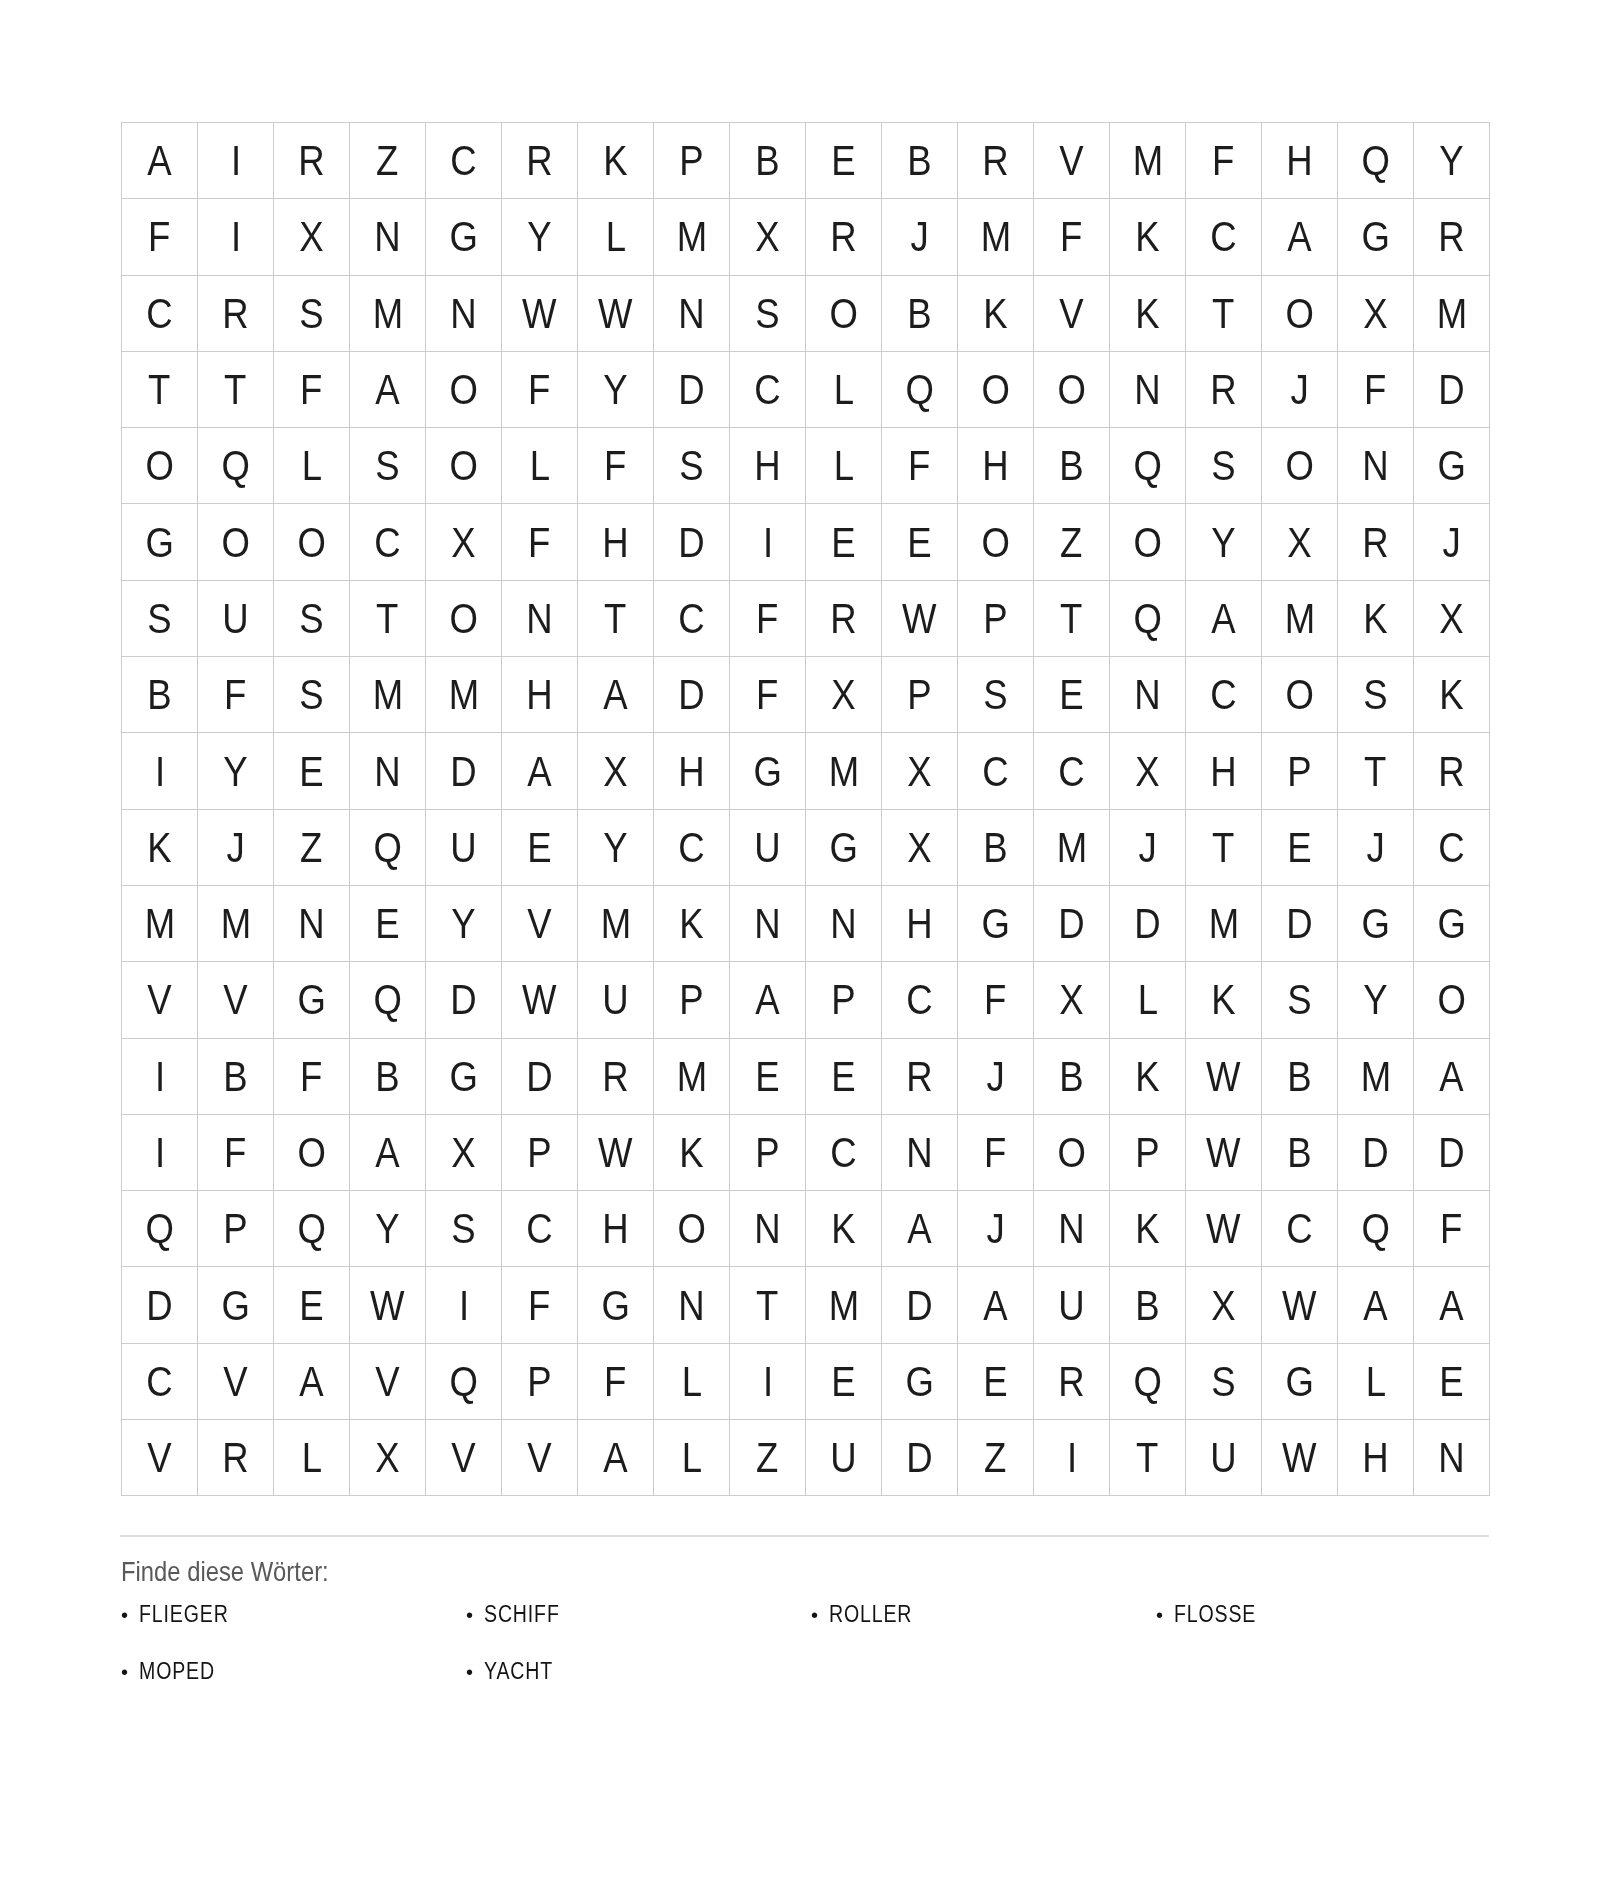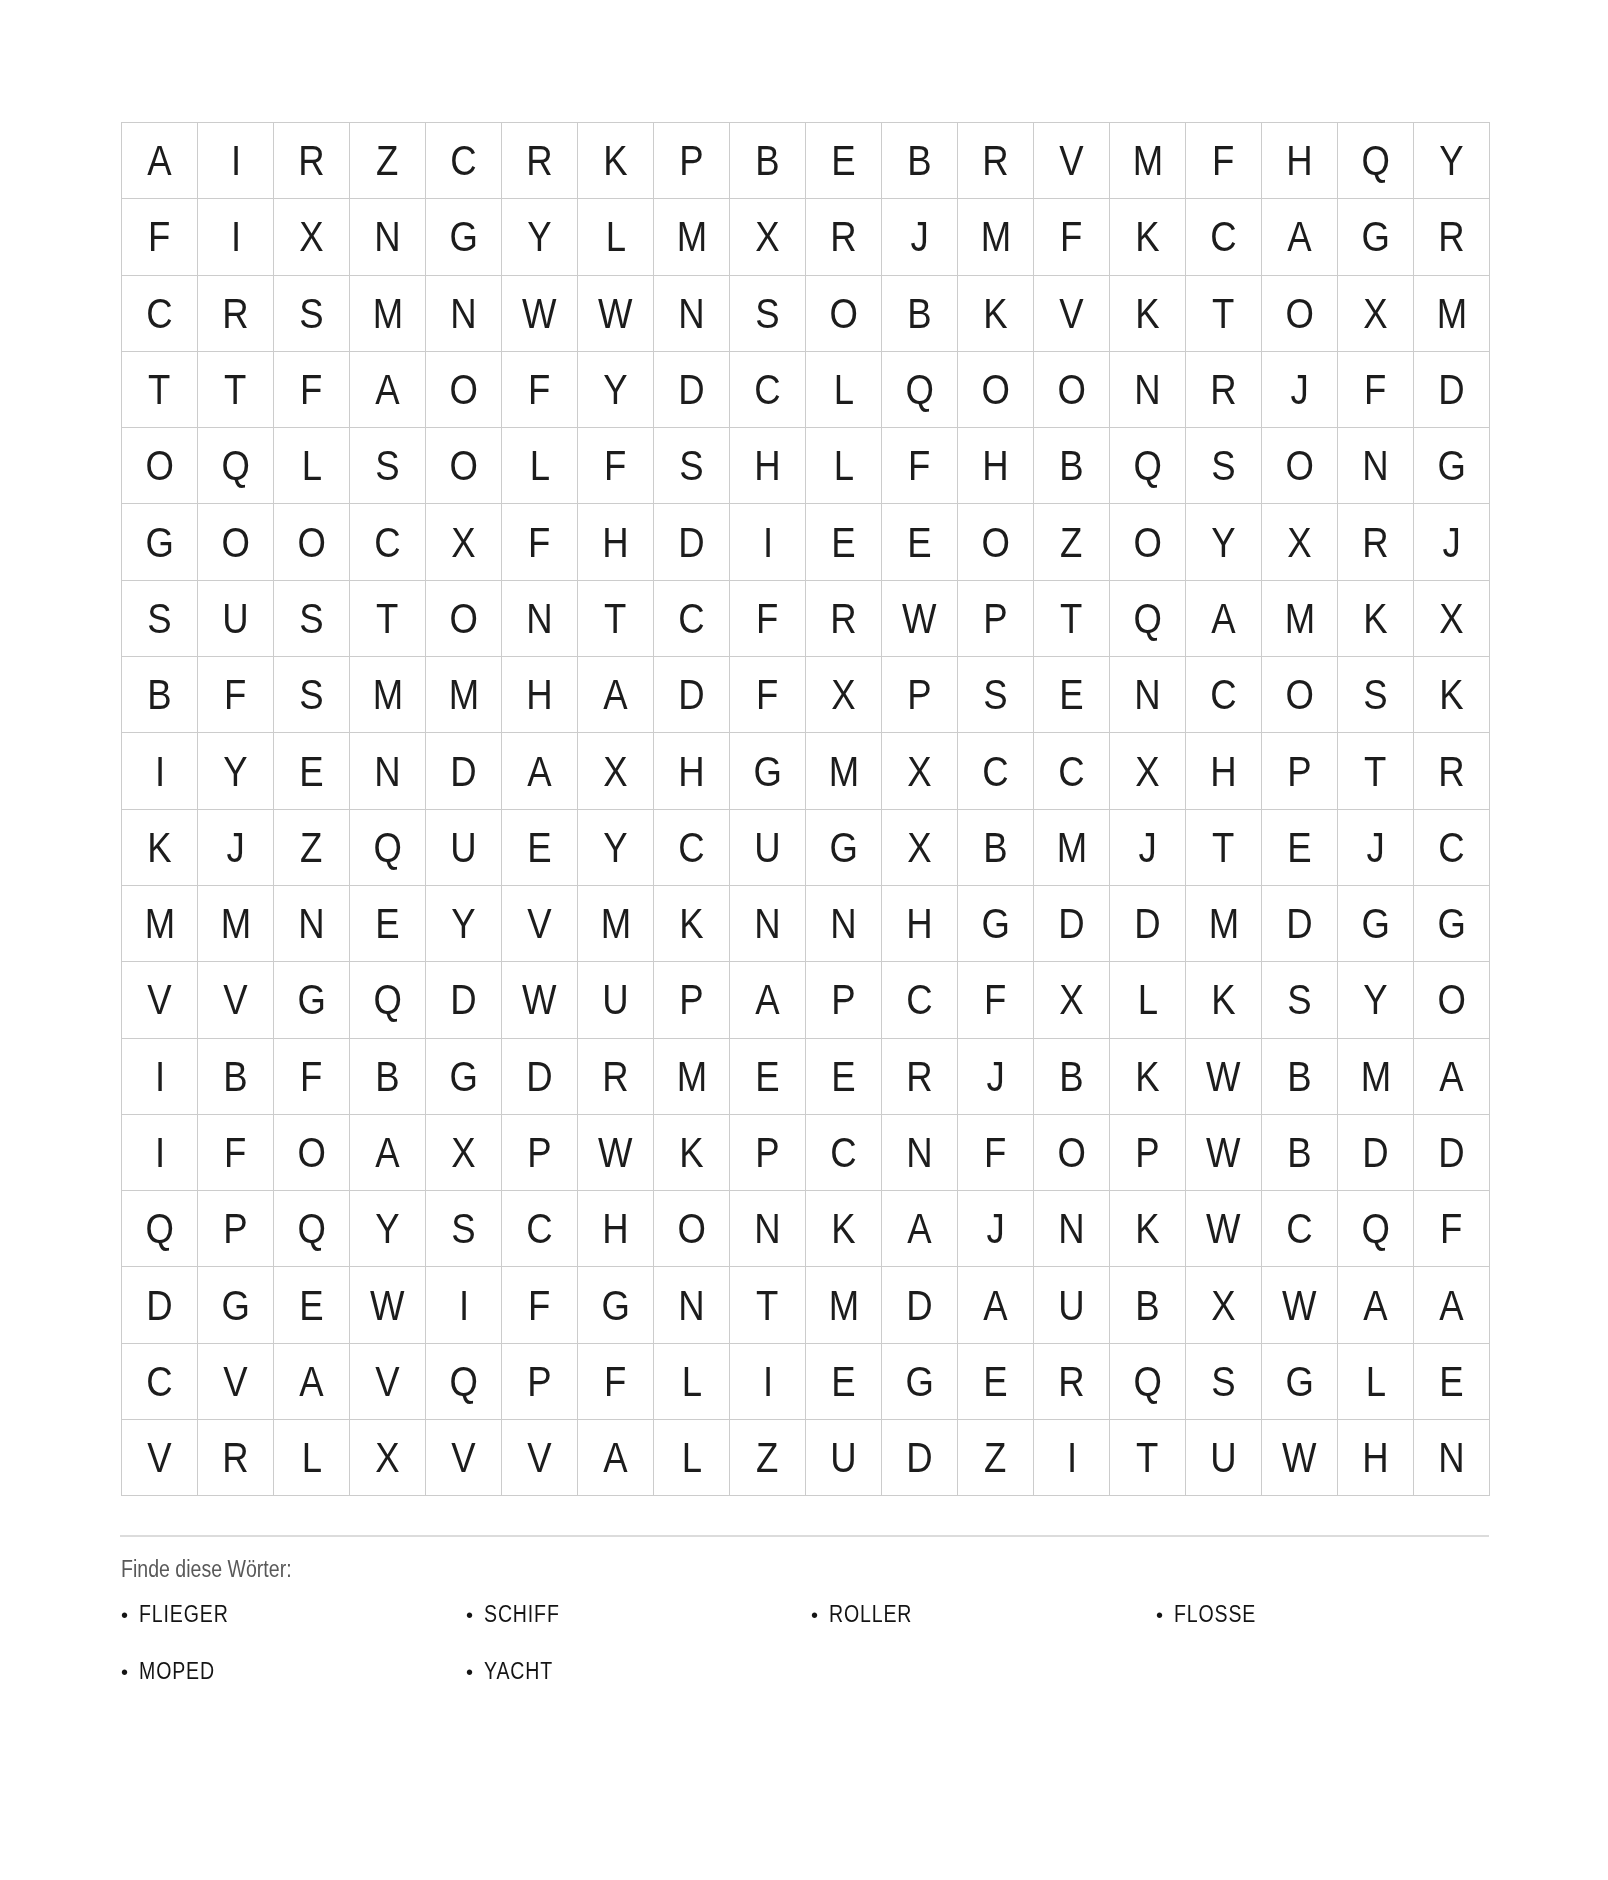--- a/index.html
+++ b/index.html
@@ -36,21 +36,21 @@
     font-size:43px;line-height:1;color:var(--letter);
   }
 
   .divider{
     position:absolute;left:120px;top:1535px;
     width:1369px;height:2px;background:var(--divider);
   }
 
   .list-heading{
     position:absolute;left:121px;top:1557px;
-    font-size:23px;line-height:1.1;color:var(--heading);
+    font-size:28px;line-height:1.1;color:var(--heading);
     white-space:nowrap;
   }
 
   .word-list{
     position:absolute;left:121px;top:1586px;
     display:grid;
     grid-template-columns:repeat(4,345px);
     grid-auto-rows:57px;
     align-items:center;
   }

